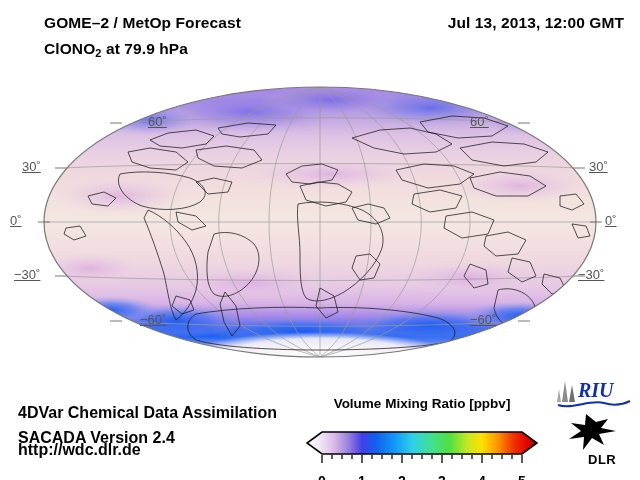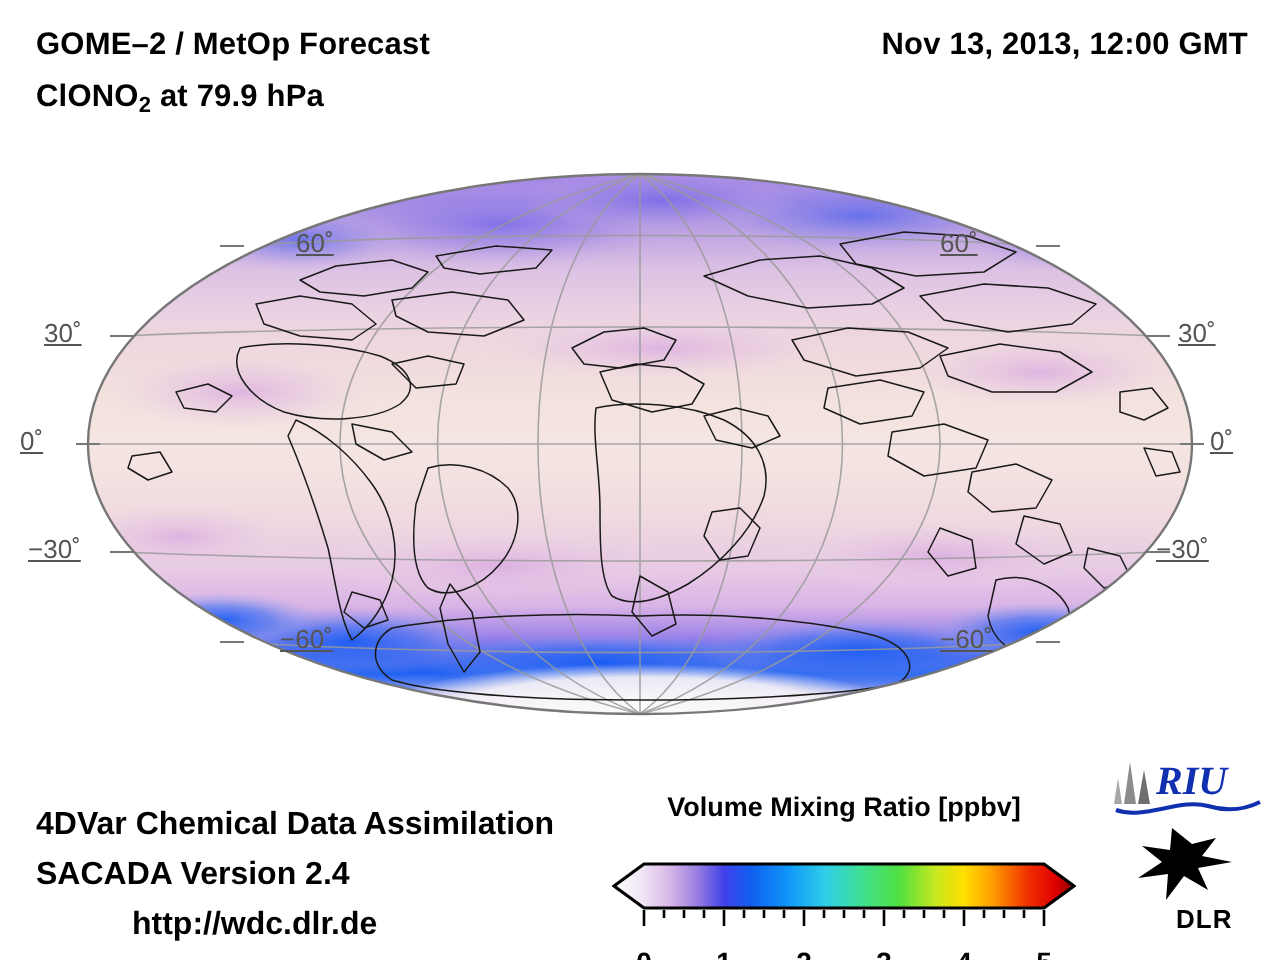--- a/index.html
+++ b/index.html
@@ -1,52 +1,52 @@
 <!DOCTYPE html>
 <html><head>
 <meta charset="utf-8">
 <style>
   html,body{margin:0;padding:0;background:#fff;}
   body{width:640px;height:480px;position:relative;overflow:hidden;
        font-family:"Liberation Sans",sans-serif;color:#000;}
 
-  .hdr{position:absolute;font-weight:bold;font-size:15.5px;letter-spacing:.1px;}
+  .hdr{position:absolute;font-weight:bold;font-size:15.5px;letter-spacing:.1px;margin-left:26px;}
   #title-line1{left:18px;top:14px;}
   #title-line2{left:18px;top:40px;}
   #datetime{right:16px;top:14px;}
   #title-line2 sub{font-size:11px;vertical-align:-3px;}
 
   #map-area{position:absolute;left:0;top:78px;width:640px;height:300px;}
 
   .latlabel{position:absolute;font-size:13px;color:#555;white-space:nowrap;text-decoration:underline;}
 
   .footer{position:absolute;left:18px;font-weight:bold;font-size:16px;}
   #footer-line1{top:404px;}
   #footer-line2{top:429px;text-align:right;}
-  #footer-line3{top:454px;margin-left:48px;}
+  #footer-line3{top:441px;}
 
   #cbar-block{position:absolute;left:306px;top:396px;width:232px;}
   #cbar-title{font-weight:bold;font-size:13.5px;text-align:center;margin-bottom:19px;
               white-space:nowrap;}
   #cbar-svg{display:block;}
   #cbar-ticklabels{position:relative;height:20px;margin-top:1px;}
   #cbar-ticklabels span{position:absolute;font-weight:bold;font-size:14px;
                         transform:translateX(-50%);top:0;}
 
   #logo-riu{position:absolute;left:556px;top:376px;}
   #logo-dlr{position:absolute;left:566px;top:412px;}
   #dlr-text{position:absolute;left:588px;top:452px;font-size:13px;font-weight:bold;
             letter-spacing:.5px;color:#000;}
 </style>
 </head>
 <body>
 
 <div class="hdr" id="title-line1">GOME–2 / MetOp Forecast</div>
 <div class="hdr" id="title-line2"><span>ClONO</span><sub>2</sub><span> at 79.9 hPa</span></div>
-<div class="hdr" id="datetime">Nov 13, 2013, 12:00 GMT</div>
+<div class="hdr" id="datetime">Jul 13, 2013, 12:00 GMT</div>
 
 <div id="map-area">
   <svg width="640" height="300" viewBox="0 0 640 300">
     <defs>
       <clipPath id="globeClip">
           <ellipse cx="320" cy="144" rx="276" ry="135"></ellipse>
         </clipPath>
 
       <linearGradient id="bandGrad" x1="0" y1="0" x2="0" y2="1">
         <stop offset="0.00" stop-color="#a98ae6"></stop>

